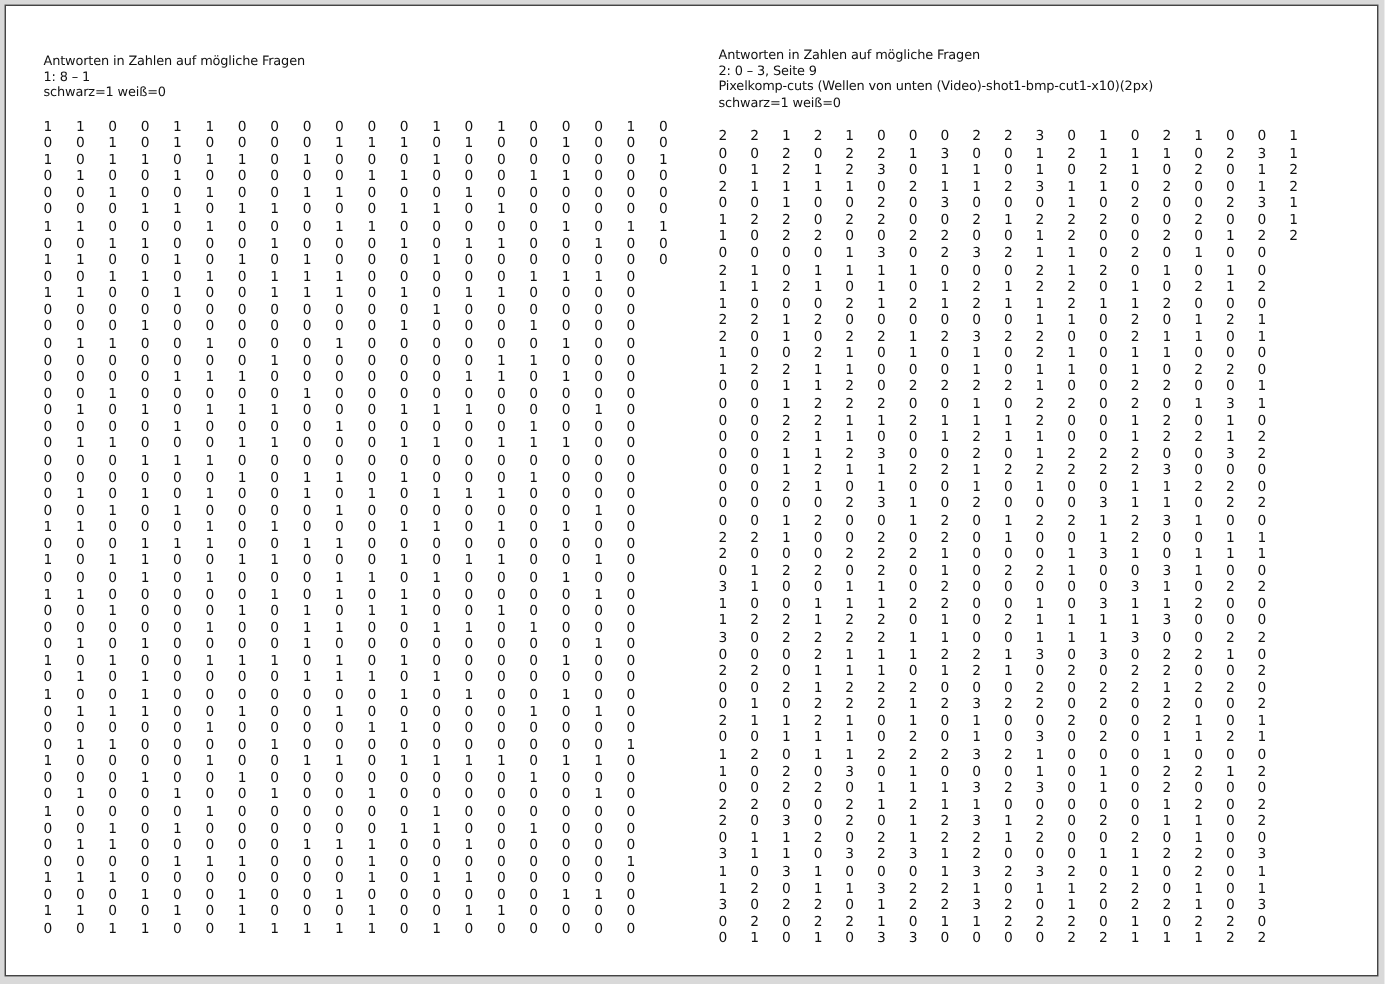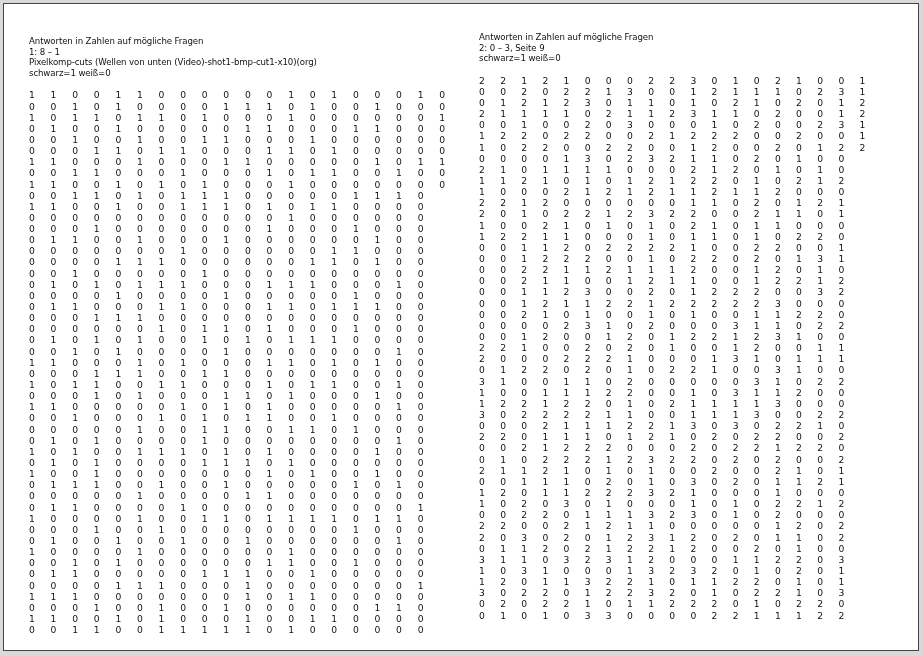--- a/index.html
+++ b/index.html
@@ -31,21 +31,20 @@
   }
   .right .cell { width: 21.15px; flex: 0 0 21.15px; }
 </style>
 </head>
 <body>
 
 <div class="page">
   <div class="panel left">
     <div class="hdr">Antworten in Zahlen auf mögliche Fragen</div>
     <div class="hdr">1: 8 – 1</div>
-    <div class="hdr">Pixelkomp-cuts (Wellen von unten (Video)-shot1-bmp-cut1-x10)(org)</div>
     <div class="hdr">schwarz=1 weiß=0</div>
     <div class="grid" id="grid-left">
         <div class="row">
           <span class="cell">1</span>
           <span class="cell">1</span>
           <span class="cell">0</span>
           <span class="cell">0</span>
           <span class="cell">1</span>
           <span class="cell">1</span>
           <span class="cell">0</span>
@@ -1078,20 +1077,21 @@
           <span class="cell">0</span>
           <span class="cell">0</span>
           <span class="cell">0</span>
         </div>
       </div>
   </div>
 
   <div class="panel right">
     <div class="hdr">Antworten in Zahlen auf mögliche Fragen</div>
     <div class="hdr">2: 0 – 3, Seite 9</div>
+    <div class="hdr">Pixelkomp-cuts (Wellen von unten (Video)-shot1-bmp-cut1-x10)(2px)</div>
     <div class="hdr">schwarz=1 weiß=0</div>
     <div class="grid" id="grid-right">
         <div class="row">
           <span class="cell">2</span>
           <span class="cell">2</span>
           <span class="cell">1</span>
           <span class="cell">2</span>
           <span class="cell">1</span>
           <span class="cell">0</span>
           <span class="cell">0</span>

